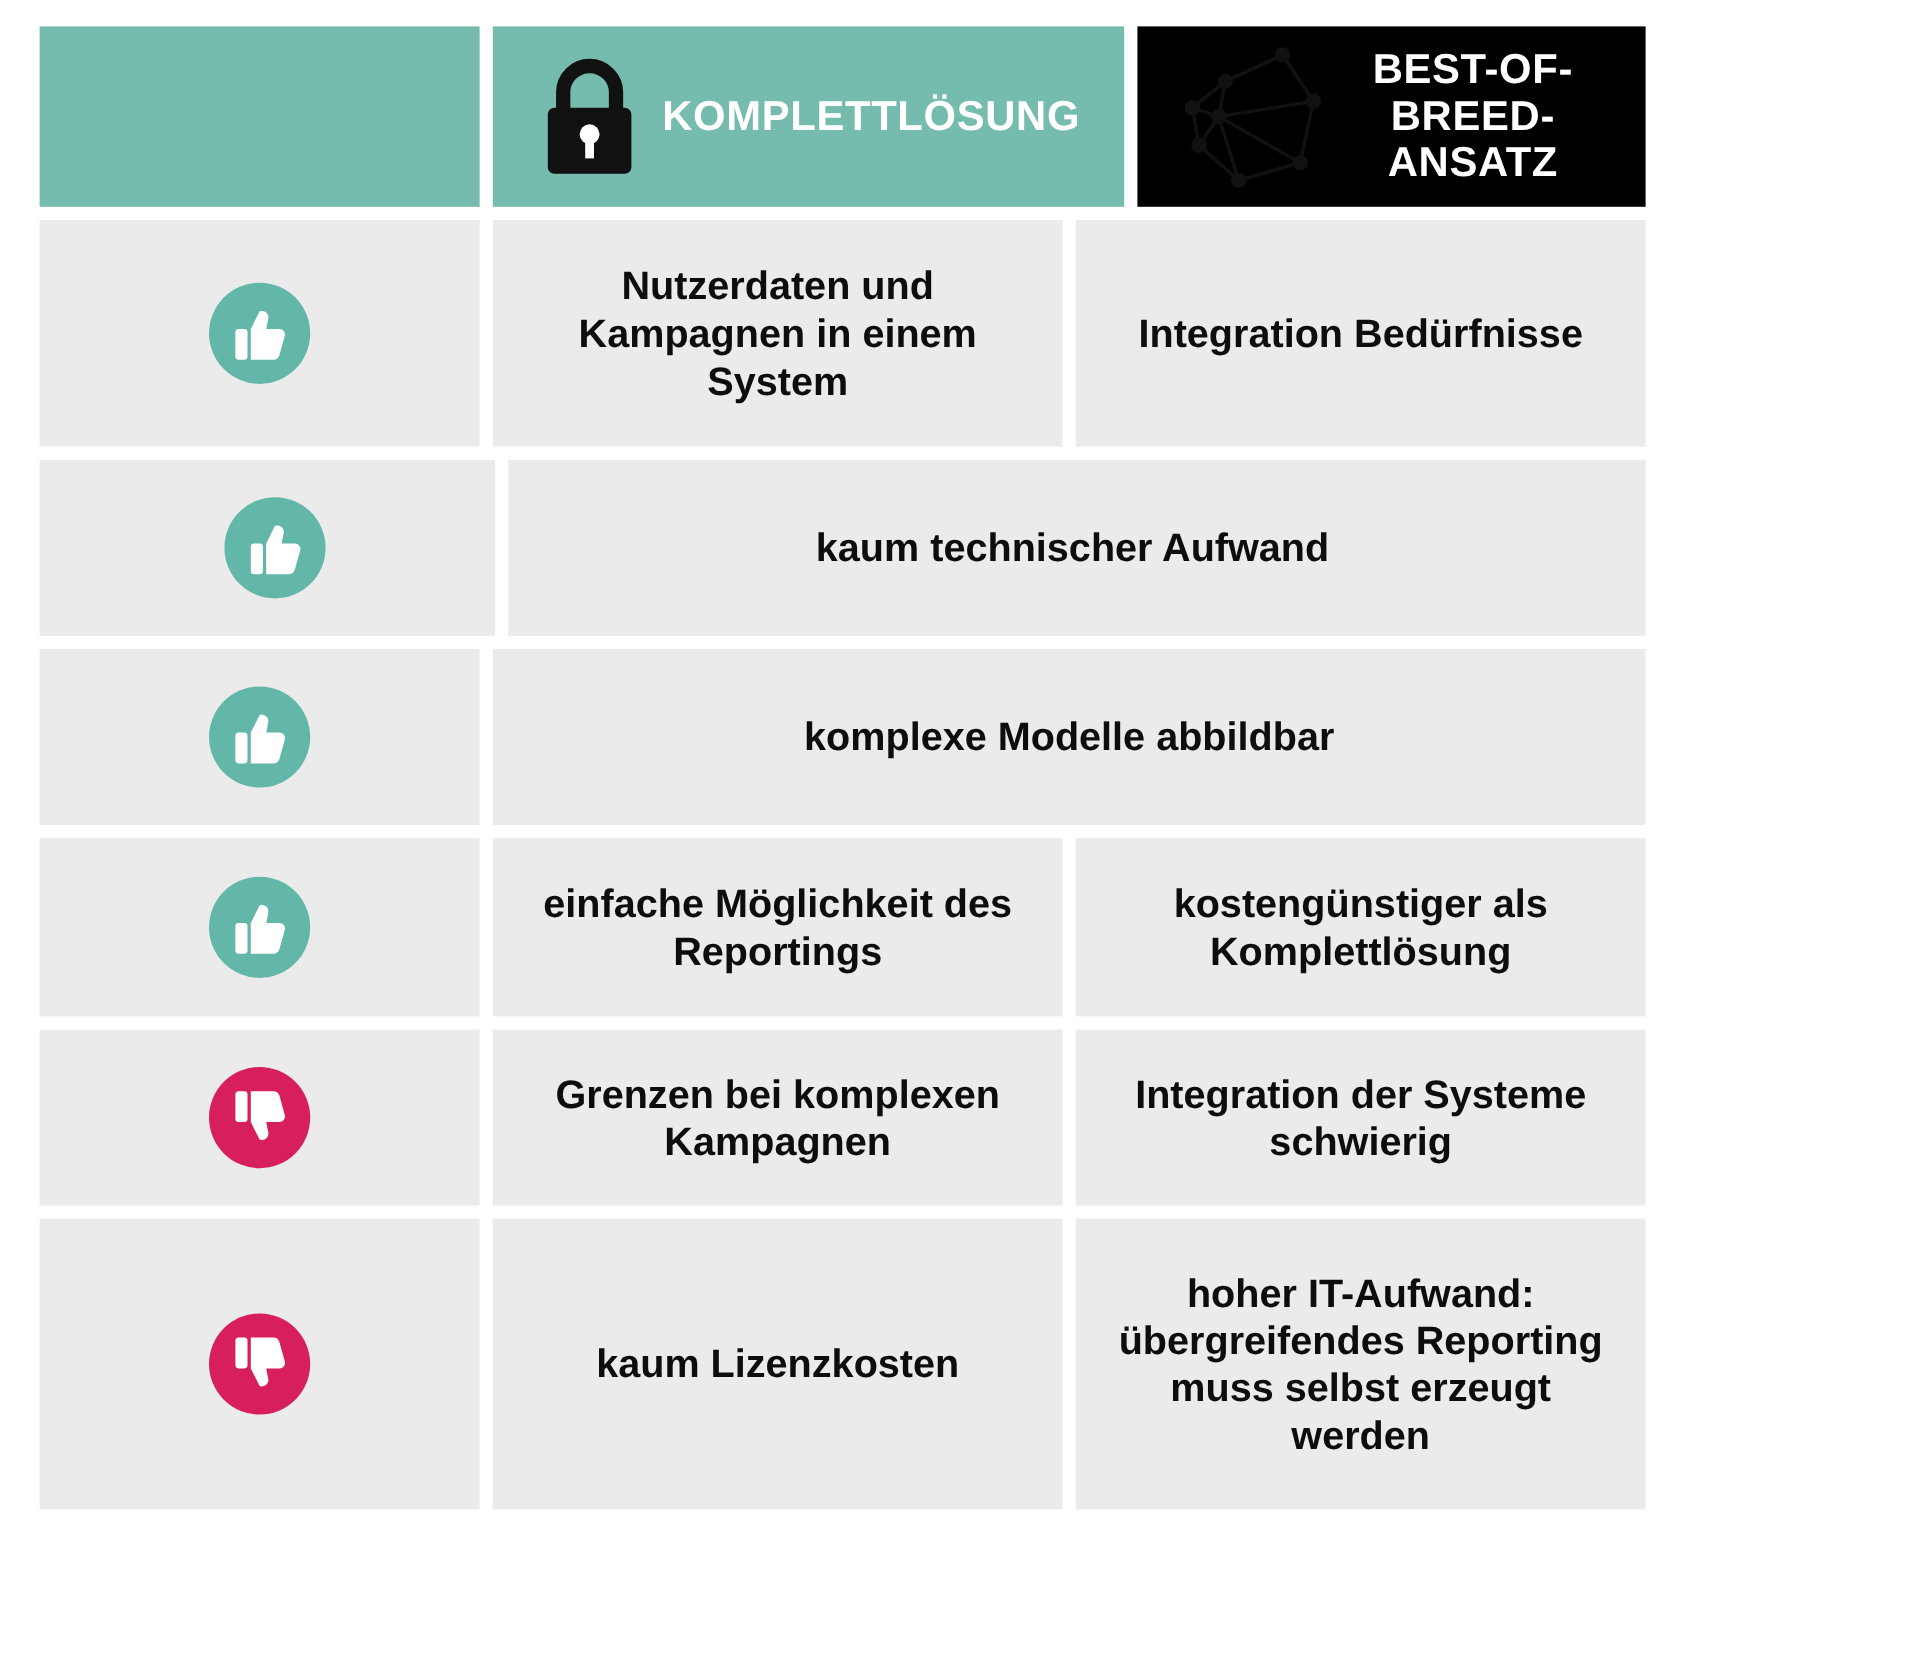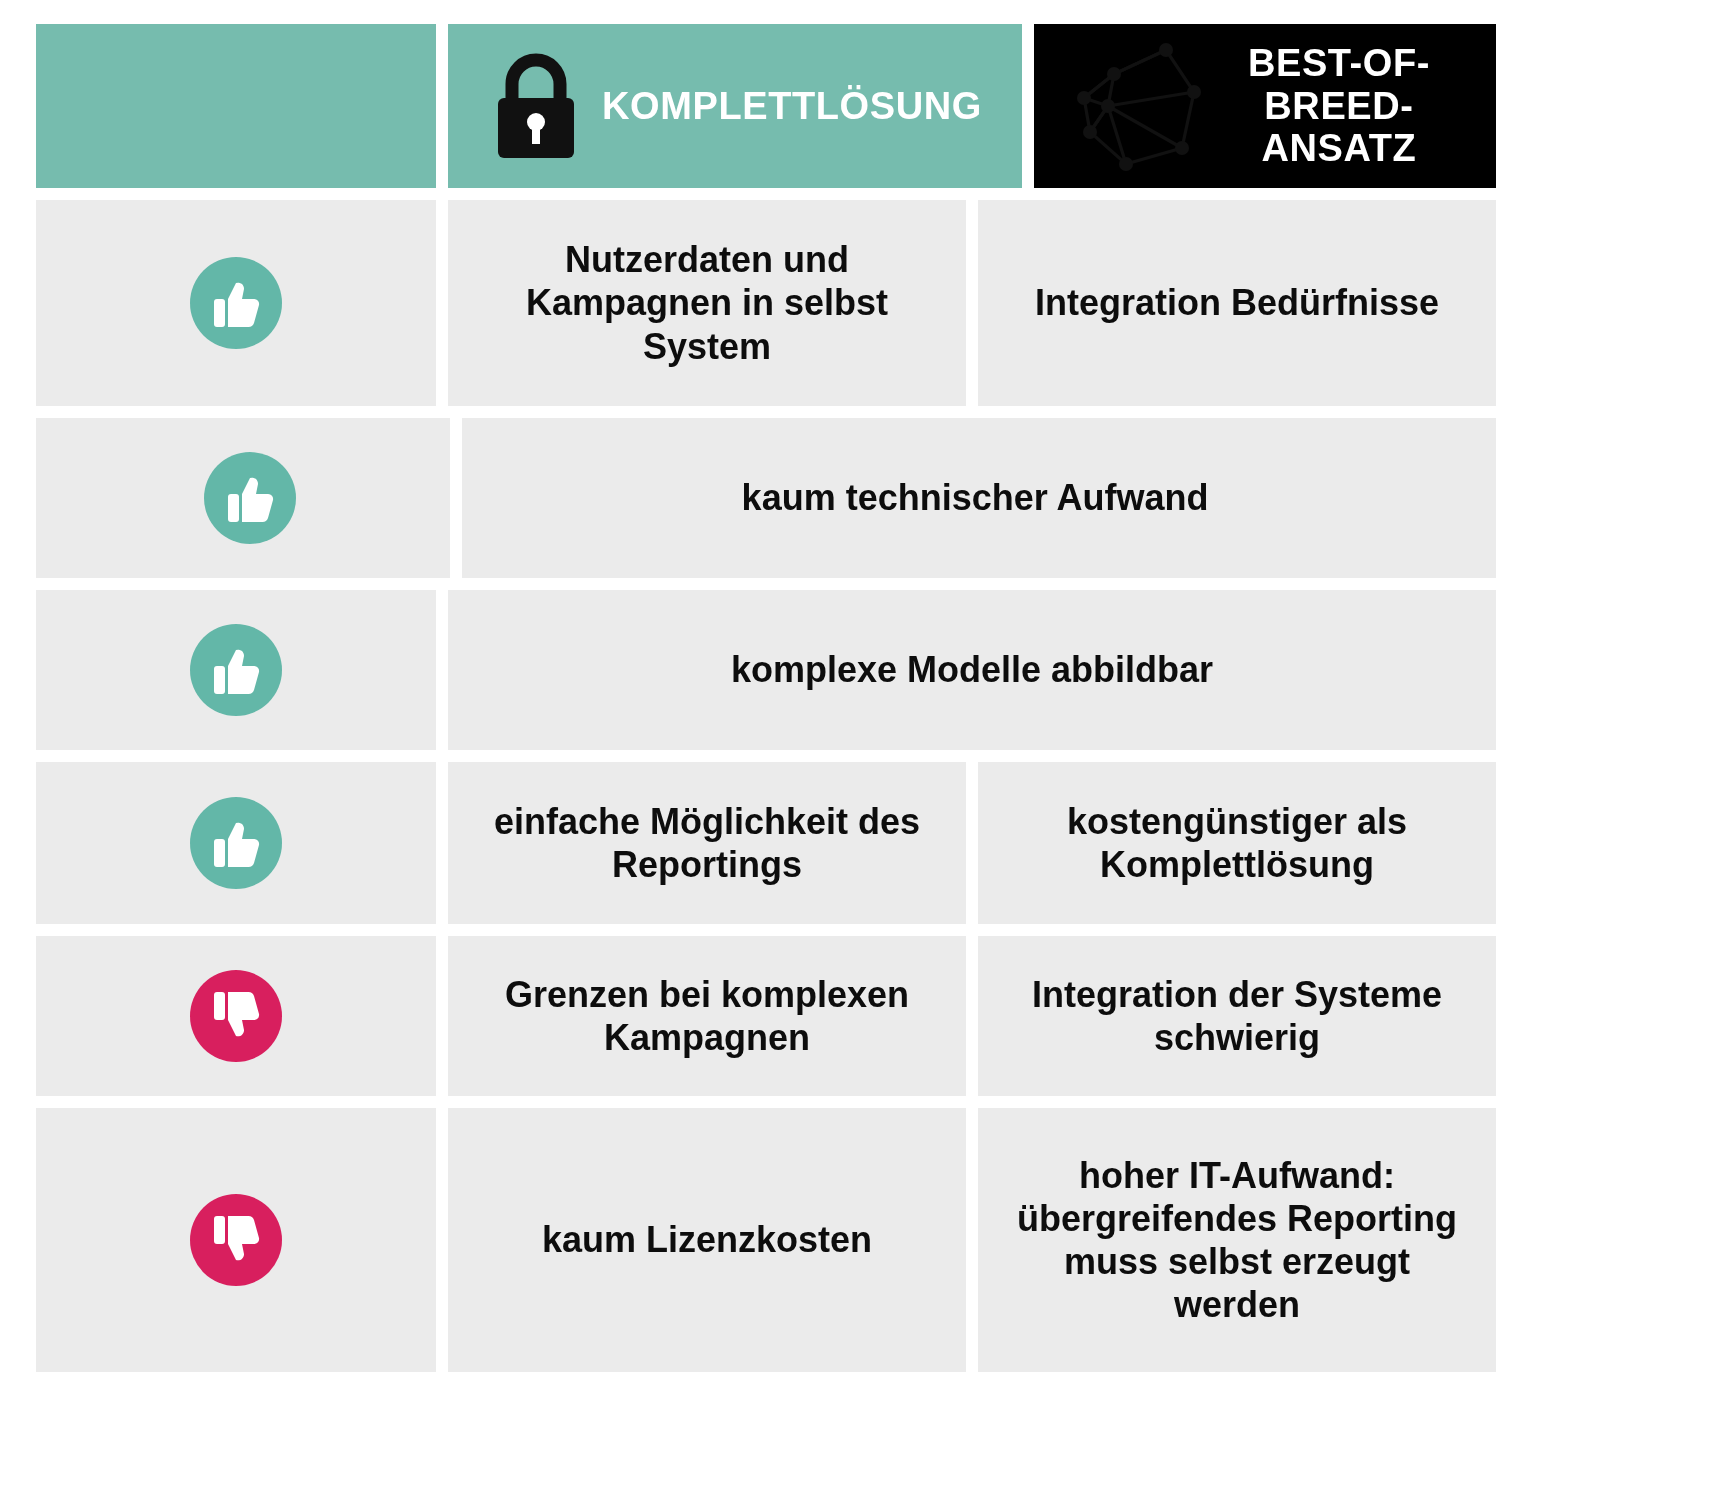--- a/index.html
+++ b/index.html
@@ -168,21 +168,21 @@
   <div class="row body-row body-row-1">
     <div class="cell-icon-col">
       <span class="thumb-badge thumb-up">
         <svg width="56" height="56" viewBox="0 0 56 56" aria-hidden="true">
           <path d="M20 24 L28 8 a6 6 0 0 1 8 6 l-2 10 h12 a5 5 0 0 1 5 6 l-5 18 a6 6 0 0 1 -6 4 H20 Z" fill="#ffffff"></path>
           <rect x="6" y="24" width="11" height="28" rx="3" fill="#ffffff"></rect>
         </svg>
       </span>
     </div>
     <div class="cell-col">
-      <span class="cell-text">Nutzerdaten und Kampagnen in selbst System</span>
+      <span class="cell-text">Nutzerdaten und Kampagnen in einem System</span>
     </div>
     <div class="cell-col">
       <span class="cell-text">Integration Bedürfnisse</span>
     </div>
   </div>
 
   <div class="row body-row body-row-2">
     <div class="cell-icon-col">
       <span class="thumb-badge thumb-up">
         <svg width="56" height="56" viewBox="0 0 56 56" aria-hidden="true">

